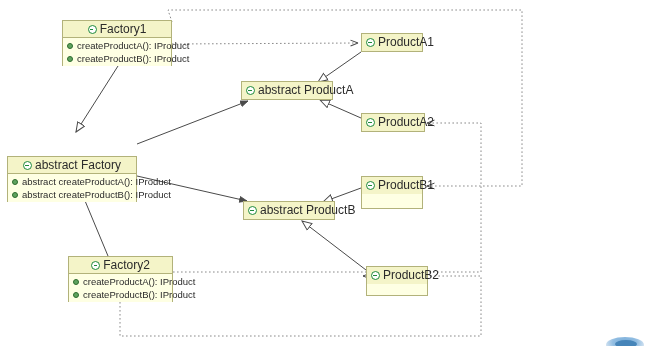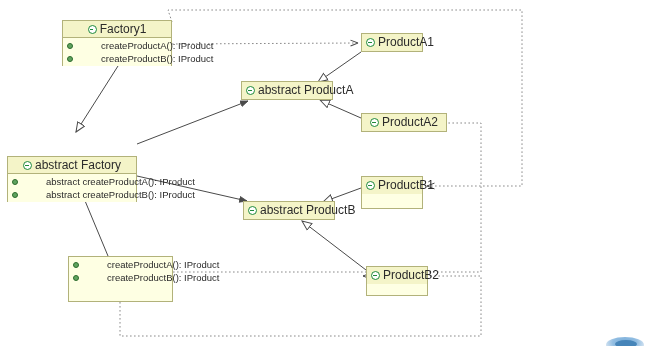--- a/index.html
+++ b/index.html
@@ -52,21 +52,20 @@
   }
   .uml-member {
     font-size: 9.5px;
     color: #2b2b2b;
     line-height: 13px;
     height: 13px;
     white-space: nowrap;
     padding-left: 4px;
     display: flex;
     align-items: center;
-    gap: 24px;
   }
   .cls-icon {
     display: inline-block;
     width: 9px;
     height: 9px;
     border-radius: 50%;
     background: #ffffff;
     border: 1.6px solid #1f8a3b;
     position: relative;
     vertical-align: -1px;
@@ -189,20 +188,23 @@
         <span class="member-label">abstract createProductA(): IProduct</span>
       </div>
       <div class="uml-member">
         <span class="member-icon"></span>
         <span class="member-label">abstract createProductB(): IProduct</span>
       </div>
     </div>
   </div>
 
   <div class="uml-class" style="left:68px; top:256px; width:105px; height:46px;">
+    <div class="uml-header">
+      <span class="cls-icon"></span><span class="hdr-label">Factory2</span>
+    </div>
     <div class="uml-body">
       <div class="uml-member">
         <span class="member-icon"></span>
         <span class="member-label">createProductA(): IProduct</span>
       </div>
       <div class="uml-member">
         <span class="member-icon"></span>
         <span class="member-label">createProductB(): IProduct</span>
       </div>
     </div>
@@ -219,21 +221,21 @@
       <span class="cls-icon"></span><span class="hdr-label">abstract ProductA</span>
     </div>
   </div>
 
   <div class="uml-class" style="left:361px; top:33px; width:62px; height:19px;">
     <div class="uml-header no-border">
       <span class="cls-icon"></span><span class="hdr-label">ProductA1</span>
     </div>
   </div>
 
-  <div class="uml-class" style="left:361px; top:113px; width:86px; height:19px;">
+  <div class="uml-class" style="left:361px; top:113px; width:64px; height:19px;">
     <div class="uml-header no-border">
       <span class="cls-icon"></span><span class="hdr-label">ProductA2</span>
     </div>
   </div>
 
   <div class="uml-class" style="left:361px; top:176px; width:62px; height:33px;">
     <div class="uml-header no-border">
       <span class="cls-icon"></span><span class="hdr-label">ProductB1</span>
     </div>
   </div>

